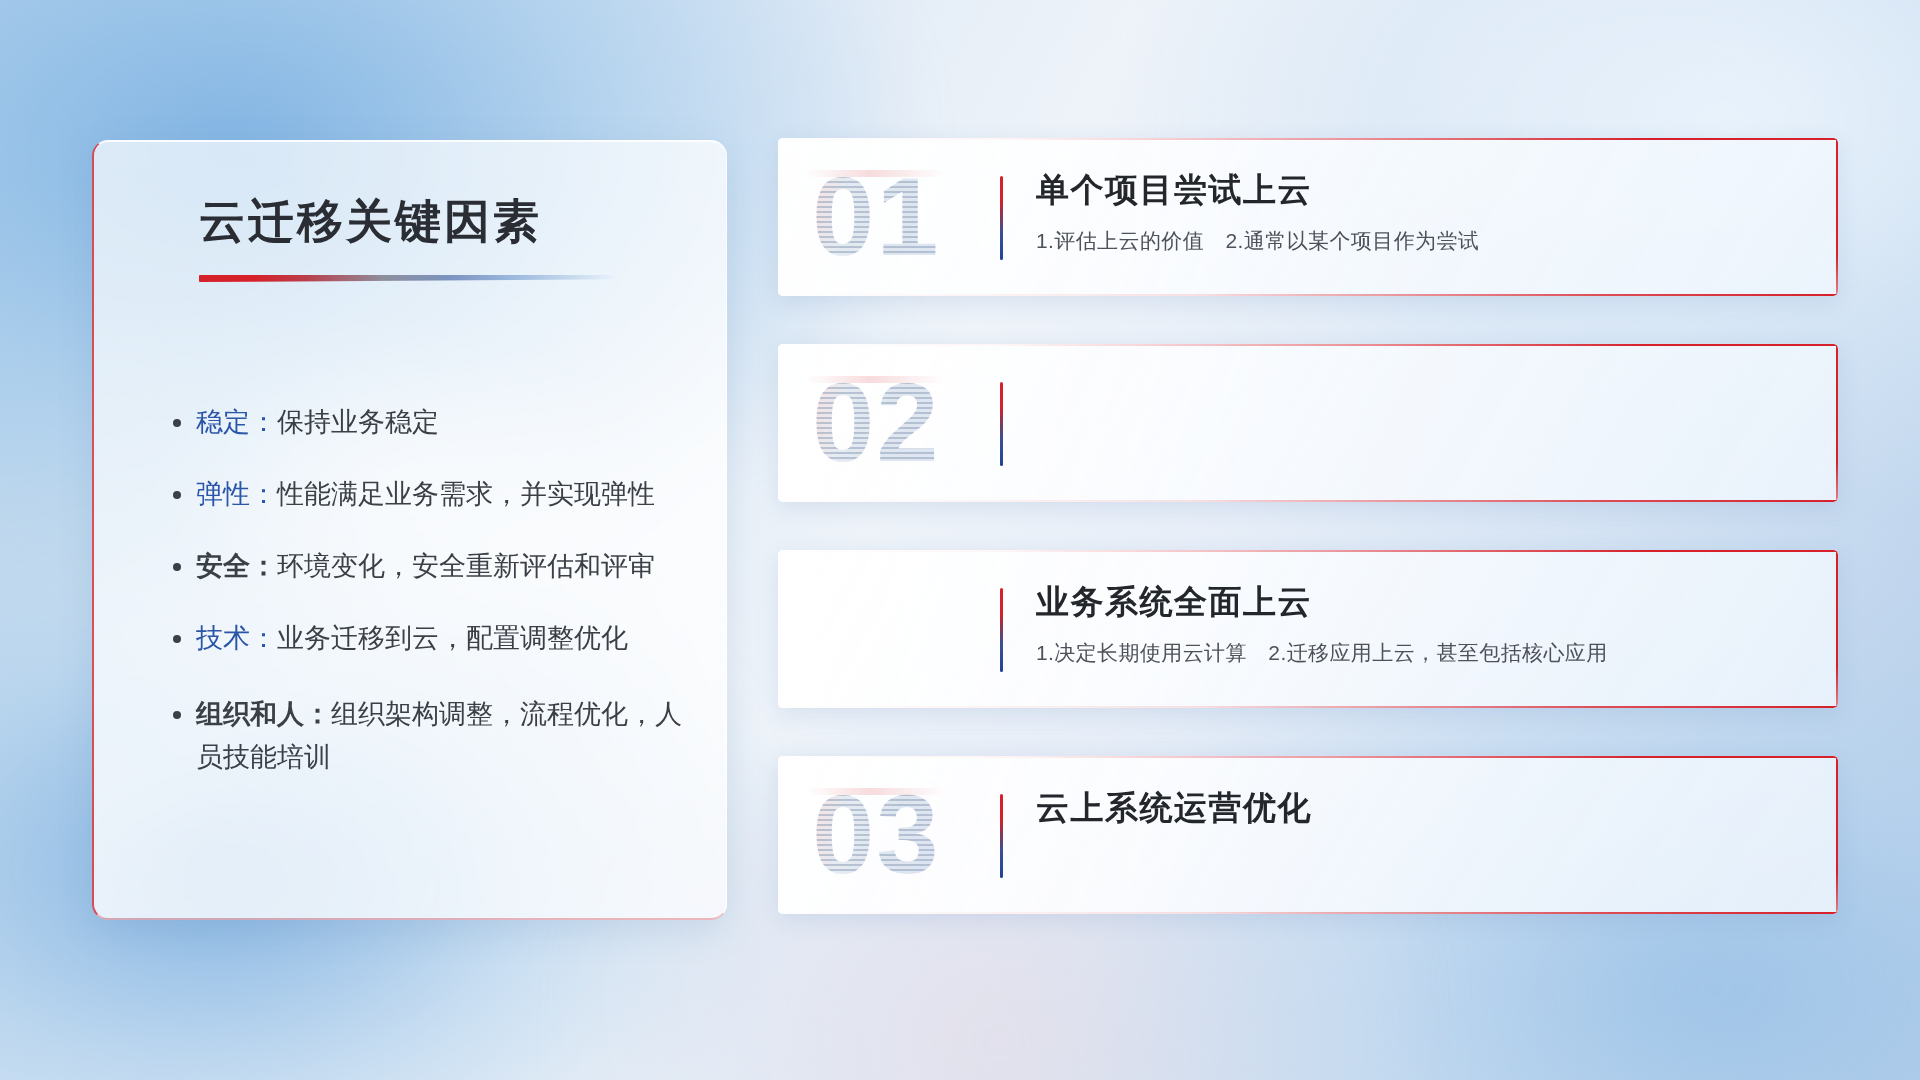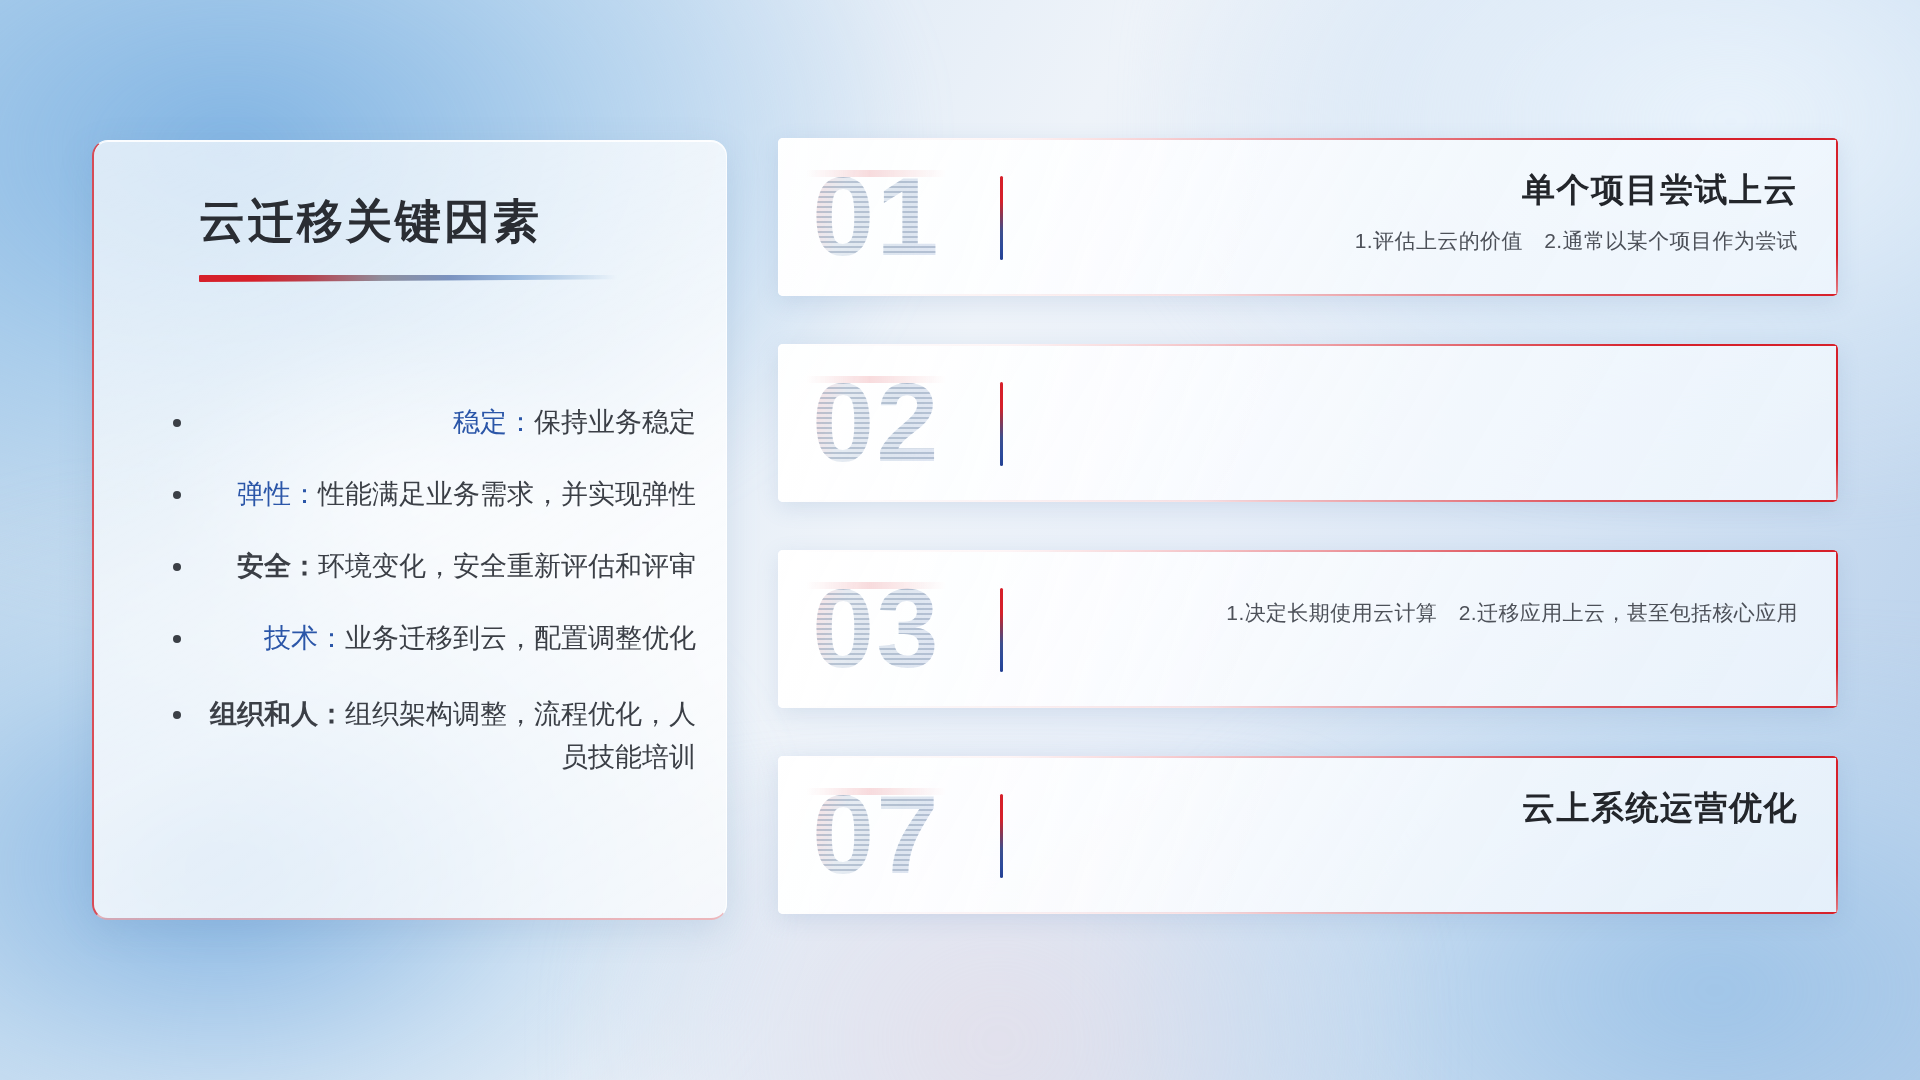--- a/index.html
+++ b/index.html
@@ -51,21 +51,21 @@
     background:radial-gradient(ellipse at 50% 42%, rgba(224,214,226,.55) 0%, rgba(208,216,234,.28) 46%, rgba(200,216,236,0) 76%);
     filter:blur(30px);
   }
   .bg-glow-f{
     position:absolute; left:8%; top:30%; width:26%; height:30%;
     background:radial-gradient(ellipse at 50% 50%, rgba(255,255,255,.5) 0%, rgba(255,255,255,0) 70%);
     filter:blur(20px);
   }
 
   
-  #stage{ position:absolute; inset:0; z-index:2;text-align:right; }
+  #stage{ position:absolute; inset:0; z-index:2; }
 
   
   #left-card{
     position:absolute; left:92px; top:140px; width:635px; height:780px;
     border-radius:16px;
     background:linear-gradient(150deg,
       rgba(255,255,255,.52) 0%,
       rgba(255,255,255,.66) 30%,
       rgba(255,255,255,.80) 58%,
       rgba(255,255,255,.70) 100%);
@@ -268,33 +268,33 @@
       <div class="card-glass"></div>
       <div class="step-num">02</div>
       <div class="step-divider"></div>
     </article>
 
     <article class="step-card">
       <div class="card-topline"></div>
       <div class="card-rightline"></div>
       <div class="card-botline"></div>
       <div class="card-glass"></div>
-      <div class="step-num">03</div>
       <div class="step-divider"></div>
       <div class="step-body">
+        <h2 class="step-title">业务系统全面上云</h2>
         <p class="step-desc">1.决定长期使用云计算　2.迁移应用上云，甚至包括核心应用</p>
       </div>
     </article>
 
     <article class="step-card">
       <div class="card-topline"></div>
       <div class="card-rightline"></div>
       <div class="card-botline"></div>
       <div class="card-glass"></div>
-      <div class="step-num">07</div>
+      <div class="step-num">03</div>
       <div class="step-divider"></div>
       <div class="step-body">
         <h2 class="step-title">云上系统运营优化</h2>
       </div>
     </article>
 
   </section>
 </div>
 
 </body></html>

